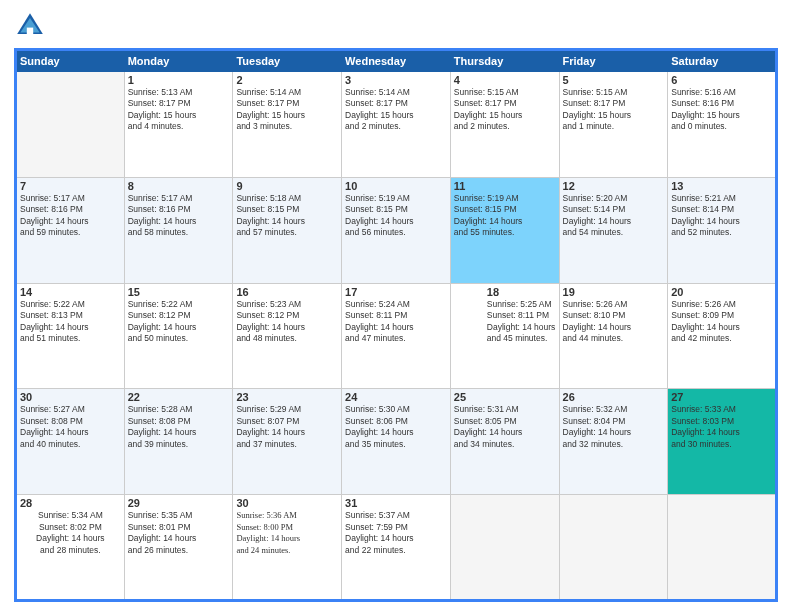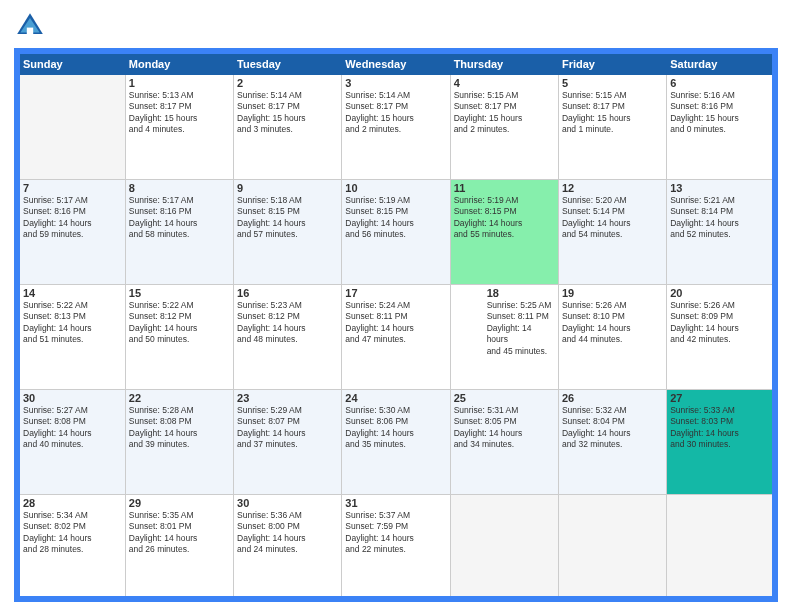--- a/index.html
+++ b/index.html
@@ -55,21 +55,21 @@
       font-weight: bold;
       color: #333;
       line-height: 1.1;
     }
     .location {
       font-size: 13px;
       color: #555;
     }
     .calendar {
       flex: 1;
-      border: 6px solid #3b82f6;
+      border: 3px solid #3b82f6;
       border-collapse: collapse;
       width: 100%;
       table-layout: fixed;
     }
     .calendar th {
       background: #1a5fa8;
       color: #fff;
       font-size: 11px;
       font-weight: bold;
       padding: 4px 3px;
@@ -212,21 +212,21 @@
 Daylight: 14 hours
 and 57 minutes.</div>
           </td>
           <td style="background: rgb(240, 245, 251);">
             <span class="day-num">10</span>
             <div class="day-info" style="white-space: pre-line;">Sunrise: 5:19 AM
 Sunset: 8:15 PM
 Daylight: 14 hours
 and 56 minutes.</div>
           </td>
-          <td style="background: #86efac;">
+          <td style="background: #7dd3fc;">
             <span class="day-num">11</span>
             <div class="day-info" style="white-space: pre-line;">Sunrise: 5:19 AM
 Sunset: 8:15 PM
 Daylight: 14 hours
 and 55 minutes.</div>
           </td>
           <td style="background: rgb(240, 245, 251);">
             <span class="day-num">12</span>
             <div class="day-info" style="white-space: pre-line;">Sunrise: 5:20 AM
 Sunset: 5:14 PM
@@ -339,35 +339,35 @@
             <span class="day-num">27</span>
             <div class="day-info" style="white-space: pre-line;">Sunrise: 5:33 AM
 Sunset: 8:03 PM
 Daylight: 14 hours
 and 30 minutes.</div>
           </td>
         </tr>
         <tr>
           <td style="background: rgb(255, 255, 255);">
             <span class="day-num">28</span>
-            <div class="day-info" style="white-space: pre-line;">Sunrise: 5:34 AM
+            <div class="day-info" style="white-space: pre-line; text-align: center;">Sunrise: 5:34 AM
 Sunset: 8:02 PM
 Daylight: 14 hours
 and 28 minutes.</div>
           </td>
           <td style="background: rgb(255, 255, 255);">
             <span class="day-num">29</span>
             <div class="day-info" style="white-space: pre-line;">Sunrise: 5:35 AM
 Sunset: 8:01 PM
 Daylight: 14 hours
 and 26 minutes.</div>
           </td>
           <td style="background: rgb(255, 255, 255);">
             <span class="day-num">30</span>
-            <div class="day-info" style="white-space: pre-line;">Sunrise: 5:36 AM
+            <div class="day-info" style="white-space: pre-line; font-family: Liberation Serif, serif;">Sunrise: 5:36 AM
 Sunset: 8:00 PM
 Daylight: 14 hours
 and 24 minutes.</div>
           </td>
           <td style="background: rgb(255, 255, 255);">
             <span class="day-num">31</span>
             <div class="day-info" style="white-space: pre-line;">Sunrise: 5:37 AM
 Sunset: 7:59 PM
 Daylight: 14 hours
 and 22 minutes.</div>

